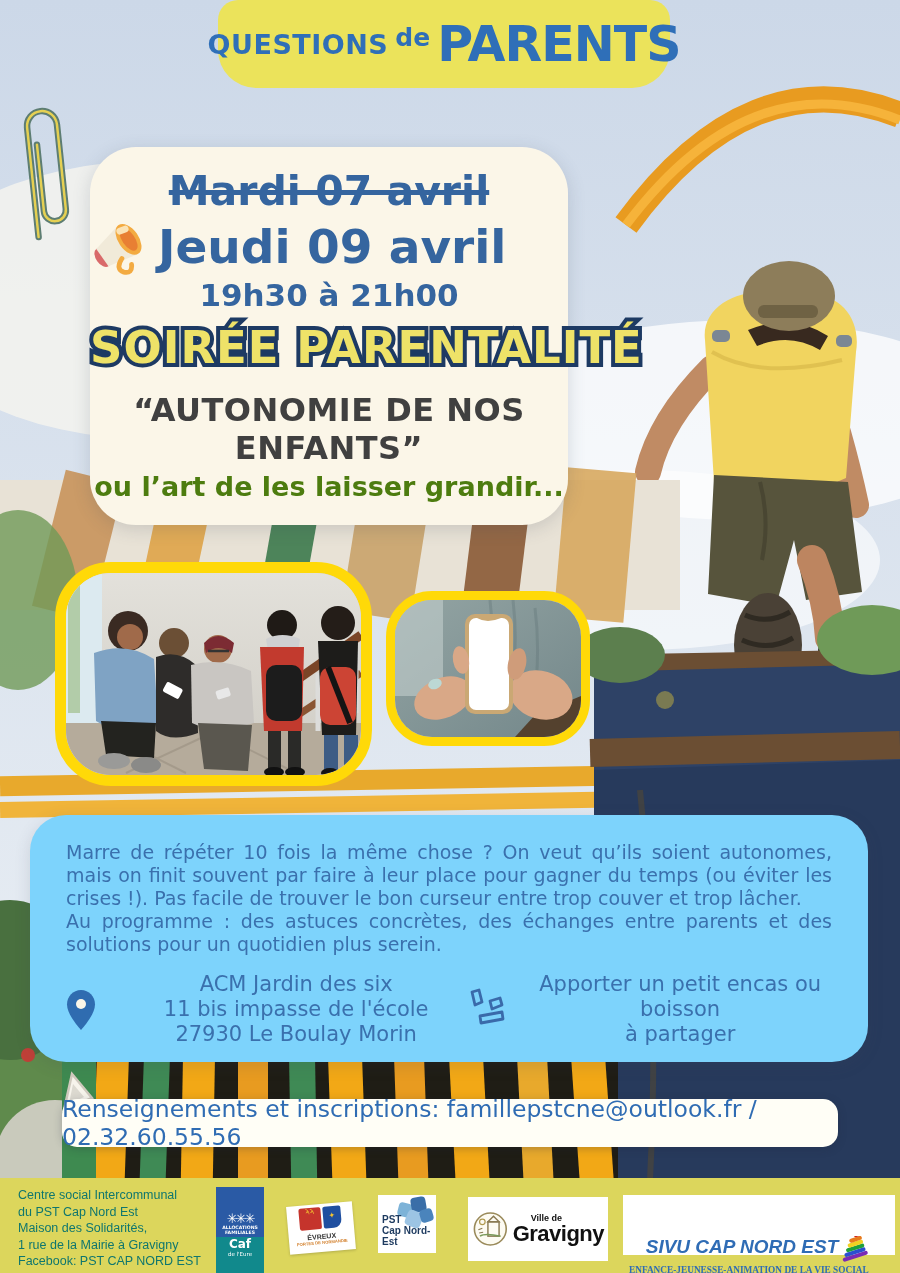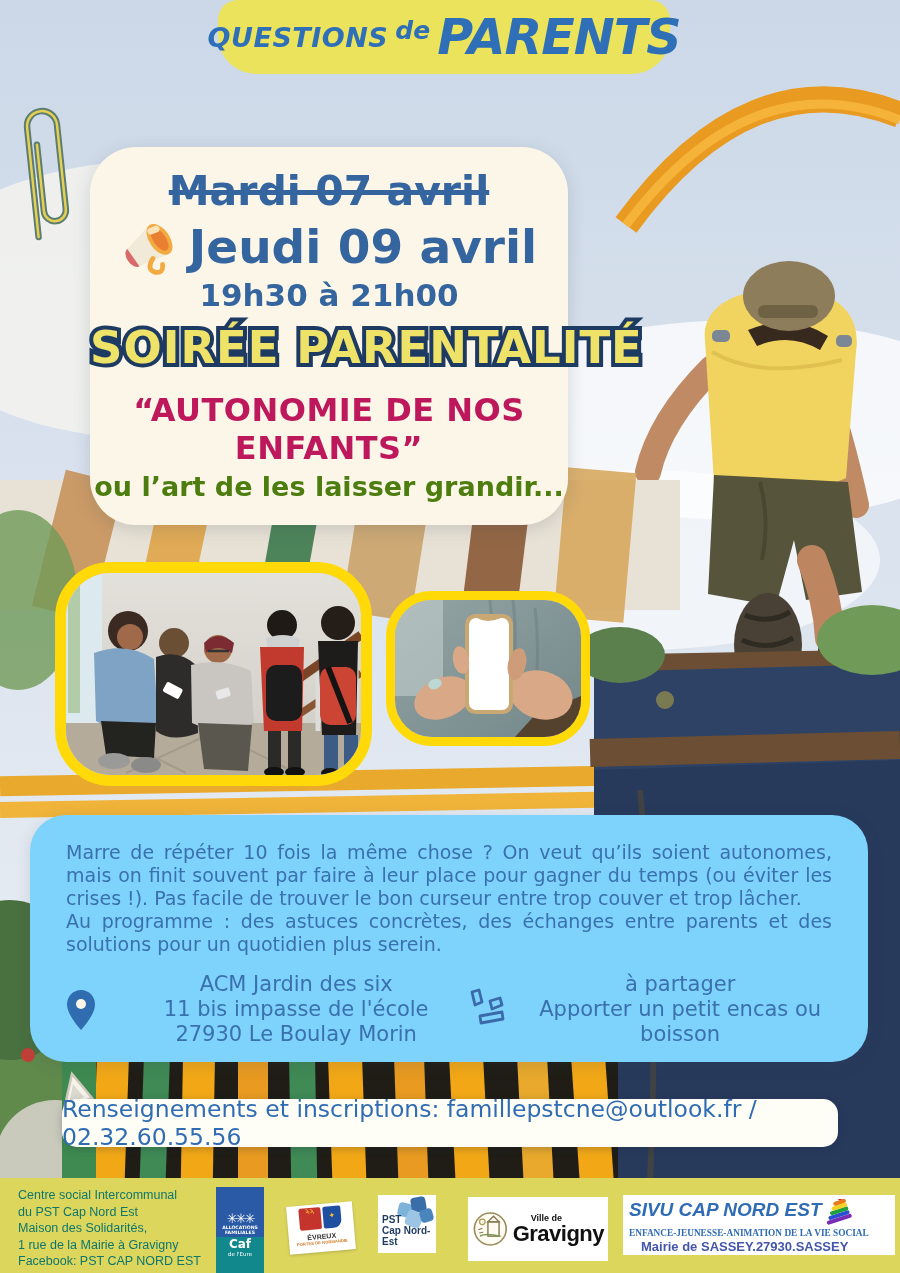--- a/index.html
+++ b/index.html
@@ -5,52 +5,51 @@
   html,body{margin:0;padding:0;background:#9aa4ae;}
   .poster{
     position:relative;width:900px;height:1273px;overflow:hidden;
     font-family:"DejaVu Sans",sans-serif;background:#dfe7f0;margin:0 auto;
   }
   .abs{position:absolute;}
   svg{display:block;}
 
   
   .banner{
-    left:218px;top:0;width:452px;height:74px;
+    left:218px;top:0;width:452px;height:88px;
     background:#ebe35b;border-radius:20px 20px 38px 38px;
     display:flex;align-items:center;justify-content:center;gap:7px;
     color:#2f6fb8;
-    font-style:italic;
   }
   .banner .q{font-size:27px;font-weight:800;letter-spacing:.5px;}
   .banner .de{font-size:25px;font-weight:600;transform:translateY(-7px);}
   .banner .p{font-size:49px;font-weight:800;letter-spacing:-1px;}
 
   
   .event-card{
     left:90px;top:147px;width:478px;height:378px;background:#fbf6e8;
     border-radius:46px;text-align:center;color:#35659f;
     box-shadow:0 4px 18px rgba(60,70,90,.18);
     padding-top:20px;box-sizing:border-box;
   }
   .old-date{
     font-size:41px;font-weight:700;
     text-decoration:line-through;text-decoration-thickness:5px;
   }
-  .date-row{display:flex;align-items:center;justify-content:center;gap:10px;margin-top:2px;}
+  .date-row{display:flex;align-items:center;gap:10px;margin-top:2px;}
   .new-date{font-size:47px;font-weight:700;}
   .time{font-size:31px;font-weight:700;margin-top:2px;}
   .bubble-wrap{position:relative;margin-top:8px;height:58px;}
   .bubble{
     position:absolute;left:0;right:0;top:0;
     font-size:45px;font-weight:800;letter-spacing:1px;white-space:nowrap;
   }
   .bubble.stroke{-webkit-text-stroke:8px #1d3a63;color:#1d3a63;}
   .bubble.fill{color:#eee268;}
-  .subtitle{font-size:32px;font-weight:800;margin-top:12px;color:#be185d;letter-spacing:.5px;}
+  .subtitle{font-size:32px;font-weight:800;margin-top:12px;color:#404040;letter-spacing:.5px;}
   .tagline{font-size:27px;font-weight:700;margin-top:4px;color:#4d7c0f;}
 
   
   .photo{overflow:hidden;background:#cfcfcf;}
   .photo-left{left:55px;top:562px;width:295px;height:202px;border:11px solid #ffd908;border-radius:56px;}
   .photo-right{left:386px;top:591px;width:186px;height:137px;border:9px solid #ffd908;border-radius:46px;}
 
   
   .info-card{
     left:30px;top:815px;width:838px;height:247px;background:#7dd3fc;
@@ -94,21 +93,21 @@
   .evreux-sub{font-size:4.2px;color:#d27f2a;font-weight:700;font-family:"Liberation Sans",sans-serif;}
   .pst{left:378px;top:17px;width:58px;height:58px;}
   .pst-puzzle{position:absolute;right:2px;top:2px;width:40px;height:34px;}
   .pz{position:absolute;border-radius:4px;}
   .pst-text{position:absolute;left:4px;bottom:6px;color:#1d3a5f;font-weight:800;font-size:10px;line-height:11px;font-family:"Liberation Sans",sans-serif;}
   .gravigny{left:468px;top:19px;width:140px;height:64px;display:flex;align-items:center;padding:2px 4px;box-sizing:border-box;gap:4px;}
   .grav-text{color:#111;font-family:"Liberation Sans",sans-serif;line-height:1;}
   .grav-small{font-size:9px;font-weight:700;margin-left:18px;}
   .grav-name{font-size:22px;font-weight:800;letter-spacing:-.5px;}
   .sivu{left:623px;top:17px;width:272px;height:60px;padding:4px 6px;box-sizing:border-box;}
-  .sivu-top{display:flex;justify-content:flex-start;align-items:flex-start;}
+  .sivu-top{display:flex;justify-content:center;align-items:flex-start;margin-top:37px;}
   .sivu-name{color:#2f6cb5;font-style:italic;font-weight:800;font-size:19px;font-family:"Liberation Sans",sans-serif;}
   .sivu-line2{color:#2f6cb5;font-weight:800;font-size:9.3px;margin-top:3px;font-family:"Liberation Serif",serif;}
   .sivu-line3{color:#4455aa;font-weight:700;font-size:13px;margin-top:1px;font-family:"Liberation Sans",sans-serif;padding-left:12px;}
 </style>
 </head>
 <body>
 
 <div class="poster">
 
   <svg class="abs" width="900" height="1273" viewBox="0 0 900 1273" style="left:0;top:0">
@@ -322,22 +321,22 @@
       </div>
       <div class="bring">
         <svg width="46" height="44" viewBox="0 0 46 44">
           <g fill="none" stroke="#3a6aaa" stroke-width="2.8" stroke-linejoin="round">
             <path d="M8 4 L15 2 L18 14 L11 17 Z"></path>
             <path d="M26 13 L36 10 L38 17 L28 21 Z"></path>
             <path d="M16 28 L38 24 L39 31 L17 35 Z"></path>
           </g>
         </svg>
         <div class="bring-text">
+          <div>Apporter un petit encas ou boisson</div>
           <div>à partager</div>
-          <div>Apporter un petit encas ou boisson</div>
         </div>
       </div>
     </div>
   </div>
 
   <svg class="abs" width="42" height="46" viewBox="0 0 42 46" style="left:56px;top:1068px">
     <polygon points="8,42 36,30 16,6" fill="#f7f4ec" stroke="#cfc9bd" stroke-width="2.5"></polygon>
     <polygon points="13,36 28,29 17,16" fill="#8a877d" opacity=".25"></polygon>
   </svg>
 

